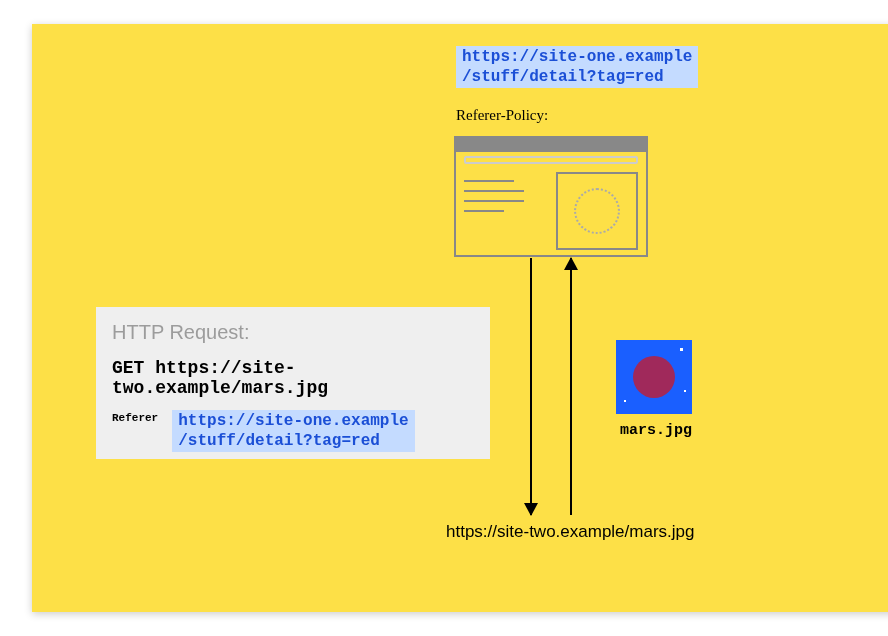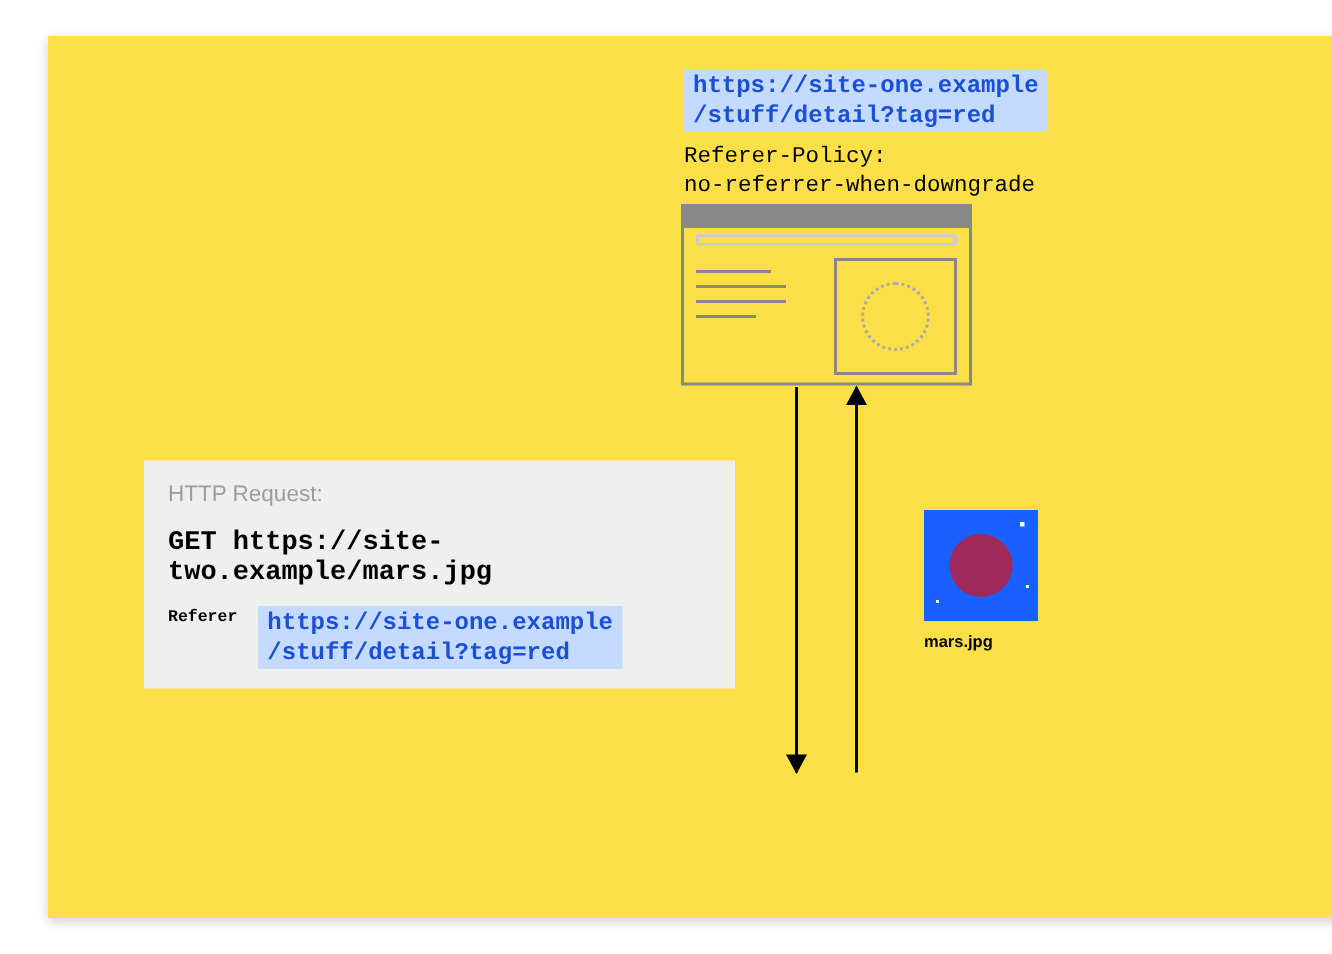--- a/index.html
+++ b/index.html
@@ -30,22 +30,22 @@
       line-height: 1.25;
     }
     .top-url {
       position: absolute;
       left: 424px;
       top: 22px;
     }
     .referer-policy {
       position: absolute;
       left: 424px;
-      top: 72px;
-      font-family: Liberation Mono, monospace;
+      top: 82px;
+      font-family: Liberation Serif, serif;
       font-size: 15px;
       line-height: 1.25;
     }
     .browser-window {
       position: absolute;
       left: 422px;
       top: 112px;
       width: 194px;
       height: 121px;
       border: 2px solid #888;
@@ -95,21 +95,21 @@
       position: absolute;
       left: 64px;
       top: 283px;
       width: 394px;
       height: 152px;
       background: #efefef;
       padding: 14px 16px;
     }
     .http-label {
       color: #9c9c9c;
-      font-size: 15px;
+      font-size: 20px;
       font-weight: 500;
       margin-bottom: 14px;
     }
     .http-get {
       font-family: 'Courier New', monospace;
       font-size: 18px;
       font-weight: bold;
       margin-bottom: 12px;
     }
     .http-referer-row {
@@ -145,25 +145,25 @@
       position: absolute;
       background: #fff;
     }
     .s1 { width: 3px; height: 3px; left: 64px; top: 8px; }
     .s2 { width: 2px; height: 2px; left: 8px; top: 60px; }
     .s3 { width: 2px; height: 2px; left: 68px; top: 50px; }
     .mars-label {
       position: absolute;
       left: 584px;
       top: 398px;
-      font-family: Liberation Sans, sans-serif;
-      font-size: 11px;
+      font-family: Liberation Mono, monospace;
+      font-size: 15px;
       font-weight: bold;
       width: 76px;
-      text-align: left;
+      text-align: right;
     }
     .arrow-down {
       position: absolute;
       left: 498px;
       top: 234px;
       width: 2px;
       height: 257px;
       background: #000;
     }
     .arrow-down::after {
@@ -211,21 +211,20 @@
 
   <div class="top-url">
     <span class="url-highlight">
       <span>https://site-one.example</span><br>
       <span>/stuff/detail?tag=red</span>
     </span>
   </div>
 
   <div class="referer-policy">
     <span>Referer-Policy:</span><br>
-    <span>no-referrer-when-downgrade</span>
   </div>
 
   <div class="browser-window">
     <div class="browser-titlebar"></div>
     <div class="browser-urlbar"></div>
     <div class="browser-content">
       <div class="text-lines">
         <div class="text-line tl1"></div>
         <div class="text-line tl2"></div>
         <div class="text-line tl3"></div>
@@ -253,14 +252,15 @@
     <div class="mars-planet"></div>
     <div class="star s1"></div>
     <div class="star s2"></div>
     <div class="star s3"></div>
   </div>
   <div class="mars-label">mars.jpg</div>
 
   <div class="arrow-down"></div>
   <div class="arrow-up"></div>
 
+  <div class="bottom-url">https://site-two.example/mars.jpg</div>
 
 </div>
 
 </body></html>

